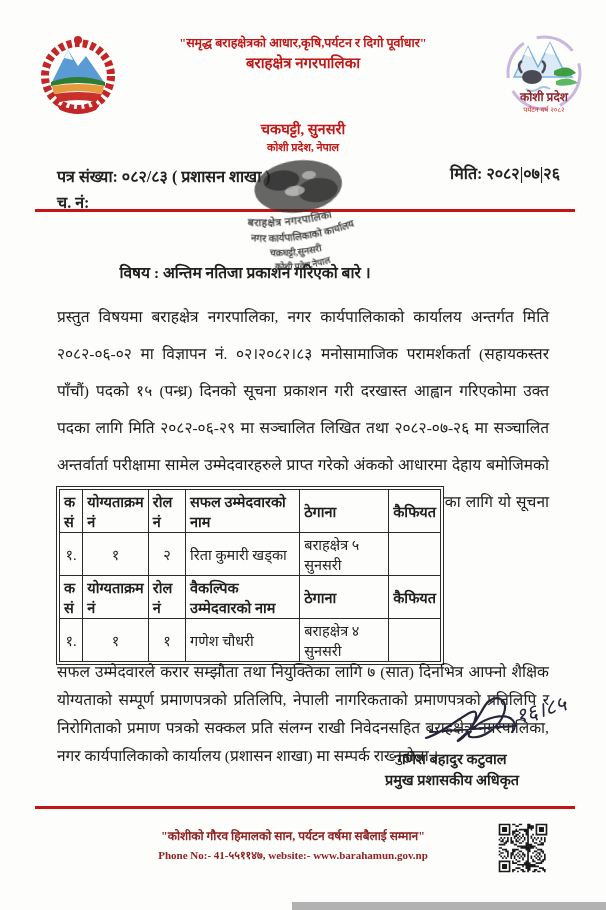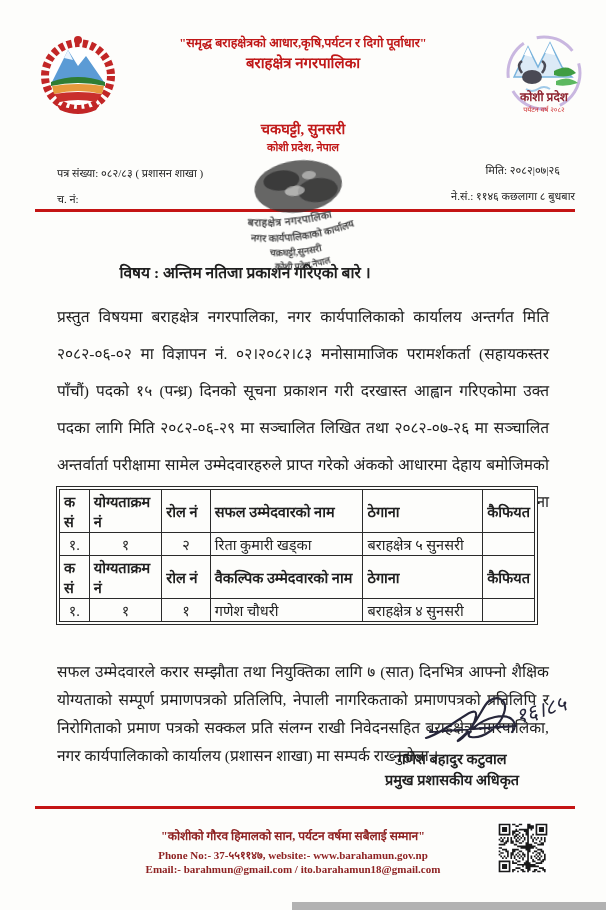--- a/index.html
+++ b/index.html
@@ -13,42 +13,42 @@
 
   
   .lh-center { left:110px; width:386px; text-align:center; color:#c01818; }
   .tagline  { top:34px;  font-size:12.5px; font-weight:bold; }
   .muni     { top:52px;  font-size:15px;   font-weight:bold; }
   .office   { top:79px;  font-size:27px;   font-weight:bold; }
   .addr     { top:118px; font-size:14.5px; font-weight:bold; }
   .prov     { top:139px; font-size:11px; font-weight:bold; }
 
   
-  .ref { font-size:11px; font-weight:400; color:#222; }
+  .ref { font-size:16px; font-weight:700; color:#222; }
   .ref-left1  { left:57px; top:165px; }
   .ref-left2  { left:57px; top:191px; }
   .ref-right  { right:46px; top:162px; text-align:right; }
   .ref-right2 { right:31px; top:188px; text-align:right; }
 
   .rule { left:35px; width:540px; height:3px; background:#c41414; }
   .rule-top { top:209px; }
   .rule-bottom { top:806px; }
 
   
   .subject { left:0; top:261px; width:490px; text-align:center;
              font-size:15.5px; font-weight:600; }
 
   
   .para { left:57px; width:492px; font-size:15.5px; line-height:37px;
           text-align:justify; color:#1c1c1c; }
   .para-open  { top:298px; }
   .para-close { top:610px; line-height:28px;margin-top:48px; }
 
   
-  .table-wrap { left:56px; top:486px; width:482px;
+  .table-wrap { left:56px; top:486px; width:388px;
                 border:1.5px solid #2a2a2a; padding:2px; background:#fdfdfb; }
   table.result { width:100%; border-collapse:collapse; font-size:14.5px; }
   table.result td { border:1px solid #2a2a2a; padding:1px 4px; height:22px;
                     vertical-align:middle; }
   table.result td.hd { font-weight:bold; }
   table.result td.c { text-align:center; }
   .col-sn{width:6.3%} .col-merit{width:15.3%} .col-roll{width:10.3%}
   .col-name{width:32.5%} .col-addr{width:25.5%} .col-rem{width:10.1%}
 
   
@@ -102,21 +102,20 @@
   </svg>
 
   <div class="abs lh-center tagline">"समृद्ध बराहक्षेत्रको आधार,कृषि,पर्यटन र दिगो पूर्वाधार"</div>
   <div class="abs lh-center muni">बराहक्षेत्र नगरपालिका</div>
   <div class="abs lh-center addr">चकघट्टी, सुनसरी</div>
   <div class="abs lh-center prov">कोशी प्रदेश, नेपाल</div>
 
   <div class="abs ref ref-left1">पत्र संख्या: ०८२/८३ ( प्रशासन शाखा )</div>
   <div class="abs ref ref-left2">च. नं:</div>
   <div class="abs ref ref-right">मिति: २०८२|०७|२६</div>
-  <div class="abs ref ref-right2">ने.सं.: ११४६ कछलागा ८ बुधबार</div>
 
   <div class="abs rule rule-top"></div>
 
   <svg class="abs stamp" width="156" height="122" viewBox="0 0 156 122">
     <defs>
       <filter id="smear">
           <feGaussianBlur stdDeviation="0.55"></feGaussianBlur>
         </filter>
       <path id="arc1" d="M 16,62 Q 78,74 140,58"></path>
       <path id="arc2" d="M 20,78 Q 78,90 136,74"></path>
@@ -193,22 +192,21 @@
     <path d="M6,50 C28,44 58,12 56,28 C53,47 28,60 42,49 C58,36 62,18 69,13
              C79,6 88,13 84,25 C80,39 63,51 51,49 C43,48 57,33 75,29
              C93,25 99,37 92,44 M10,44 L96,38" fill="none" stroke="#26263a" stroke-width="2.2" stroke-linecap="round"></path>
     <text x="98" y="36" transform="rotate(-16 98 36)" font-size="21" font-style="italic" fill="#26263a">१६।८५</text>
   </svg>
   <div class="abs sig-name">गणेश बहादुर कटुवाल</div>
   <div class="abs sig-title">प्रमुख प्रशासकीय अधिकृत</div>
 
   <div class="abs rule rule-bottom"></div>
   <div class="abs foot foot-slogan">"कोशीको गौरव हिमालको सान, पर्यटन वर्षमा सबैलाई सम्मान"</div>
-  <div class="abs foot foot-phone">Phone No:- 37-५५११४७, website:- www.barahamun.gov.np</div>
-  <div class="abs foot foot-email">Email:- barahmun@gmail.com / ito.barahamun18@gmail.com</div>
+  <div class="abs foot foot-phone">Phone No:- 41-५५११४७, website:- www.barahamun.gov.np</div>
 
   <svg class="abs qr" width="52" height="52" viewBox="-1 -1 31 31">
     <rect x="-1" y="-1" width="31" height="31" fill="#ffffff"></rect>
     <g fill="#1a1a1a">
       <path d="M0,0h7v7h-7z M22,0h7v7h-7z M0,22h7v7h-7z" fill="#1a1a1a"></path>
       <path d="M1,1h5v5h-5z M23,1h5v5h-5z M1,23h5v5h-5z" fill="#ffffff"></path>
       <path d="M2,2h3v3h-3z M24,2h3v3h-3z M2,24h3v3h-3z" fill="#1a1a1a"></path>
       <path id="qr-modules" d="M8,0h1v1h-1zM9,0h1v1h-1zM12,0h1v1h-1zM13,0h1v1h-1zM17,0h1v1h-1zM18,0h1v1h-1zM10,1h1v1h-1zM11,1h1v1h-1zM17,1h1v1h-1zM18,1h1v1h-1zM19,1h1v1h-1zM20,1h1v1h-1zM17,2h1v1h-1zM18,2h1v1h-1zM19,2h1v1h-1zM20,2h1v1h-1zM10,3h1v1h-1zM12,3h1v1h-1zM13,3h1v1h-1zM14,3h1v1h-1zM15,3h1v1h-1zM16,3h1v1h-1zM17,3h1v1h-1zM19,3h1v1h-1zM8,4h1v1h-1zM9,4h1v1h-1zM10,4h1v1h-1zM11,4h1v1h-1zM15,4h1v1h-1zM16,4h1v1h-1zM17,4h1v1h-1zM8,5h1v1h-1zM9,5h1v1h-1zM12,5h1v1h-1zM16,5h1v1h-1zM17,5h1v1h-1zM8,6h1v1h-1zM10,6h1v1h-1zM11,6h1v1h-1zM14,6h1v1h-1zM16,6h1v1h-1zM17,6h1v1h-1zM20,6h1v1h-1zM9,7h1v1h-1zM10,7h1v1h-1zM12,7h1v1h-1zM14,7h1v1h-1zM17,7h1v1h-1zM19,7h1v1h-1zM1,8h1v1h-1zM3,8h1v1h-1zM5,8h1v1h-1zM7,8h1v1h-1zM9,8h1v1h-1zM11,8h1v1h-1zM13,8h1v1h-1zM15,8h1v1h-1zM17,8h1v1h-1zM19,8h1v1h-1zM21,8h1v1h-1zM23,8h1v1h-1zM25,8h1v1h-1zM27,8h1v1h-1zM0,9h1v1h-1zM2,9h1v1h-1zM5,9h1v1h-1zM7,9h1v1h-1zM10,9h1v1h-1zM12,9h1v1h-1zM15,9h1v1h-1zM17,9h1v1h-1zM20,9h1v1h-1zM22,9h1v1h-1zM25,9h1v1h-1zM27,9h1v1h-1zM1,10h1v1h-1zM2,10h1v1h-1zM4,10h1v1h-1zM5,10h1v1h-1zM7,10h1v1h-1zM8,10h1v1h-1zM10,10h1v1h-1zM11,10h1v1h-1zM14,10h1v1h-1zM17,10h1v1h-1zM20,10h1v1h-1zM24,10h1v1h-1zM27,10h1v1h-1zM3,11h1v1h-1zM4,11h1v1h-1zM7,11h1v1h-1zM8,11h1v1h-1zM12,11h1v1h-1zM13,11h1v1h-1zM16,11h1v1h-1zM17,11h1v1h-1zM21,11h1v1h-1zM22,11h1v1h-1zM25,11h1v1h-1zM26,11h1v1h-1zM0,12h1v1h-1zM1,12h1v1h-1zM2,12h1v1h-1zM3,12h1v1h-1zM9,12h1v1h-1zM10,12h1v1h-1zM16,12h1v1h-1zM17,12h1v1h-1zM18,12h1v1h-1zM19,12h1v1h-1zM23,12h1v1h-1zM24,12h1v1h-1zM25,12h1v1h-1zM26,12h1v1h-1zM11,13h1v1h-1zM12,13h1v1h-1zM13,13h1v1h-1zM14,13h1v1h-1zM15,13h1v1h-1zM16,13h1v1h-1zM17,13h1v1h-1zM18,13h1v1h-1zM19,13h1v1h-1zM20,13h1v1h-1zM21,13h1v1h-1zM0,14h1v1h-1zM1,14h1v1h-1zM13,14h1v1h-1zM14,14h1v1h-1zM15,14h1v1h-1zM16,14h1v1h-1zM17,14h1v1h-1zM18,14h1v1h-1zM19,14h1v1h-1zM20,14h1v1h-1zM22,14h1v1h-1zM2,15h1v1h-1zM3,15h1v1h-1zM4,15h1v1h-1zM8,15h1v1h-1zM9,15h1v1h-1zM10,15h1v1h-1zM11,15h1v1h-1zM16,15h1v1h-1zM17,15h1v1h-1zM18,15h1v1h-1zM23,15h1v1h-1zM24,15h1v1h-1zM25,15h1v1h-1zM0,16h1v1h-1zM4,16h1v1h-1zM5,16h1v1h-1zM8,16h1v1h-1zM9,16h1v1h-1zM12,16h1v1h-1zM13,16h1v1h-1zM17,16h1v1h-1zM18,16h1v1h-1zM21,16h1v1h-1zM22,16h1v1h-1zM25,16h1v1h-1zM26,16h1v1h-1zM1,17h1v1h-1zM2,17h1v1h-1zM5,17h1v1h-1zM7,17h1v1h-1zM8,17h1v1h-1zM11,17h1v1h-1zM14,17h1v1h-1zM17,17h1v1h-1zM20,17h1v1h-1zM23,17h1v1h-1zM24,17h1v1h-1zM26,17h1v1h-1zM0,18h1v1h-1zM5,18h1v1h-1zM7,18h1v1h-1zM8,18h1v1h-1zM10,18h1v1h-1zM12,18h1v1h-1zM14,18h1v1h-1zM15,18h1v1h-1zM17,18h1v1h-1zM22,18h1v1h-1zM24,18h1v1h-1zM27,18h1v1h-1zM1,19h1v1h-1zM3,19h1v1h-1zM5,19h1v1h-1zM7,19h1v1h-1zM9,19h1v1h-1zM11,19h1v1h-1zM13,19h1v1h-1zM15,19h1v1h-1zM17,19h1v1h-1zM19,19h1v1h-1zM21,19h1v1h-1zM23,19h1v1h-1zM25,19h1v1h-1zM27,19h1v1h-1zM2,20h1v1h-1zM4,20h1v1h-1zM7,20h1v1h-1zM9,20h1v1h-1zM12,20h1v1h-1zM14,20h1v1h-1zM17,20h1v1h-1zM19,20h1v1h-1zM22,20h1v1h-1zM24,20h1v1h-1zM27,20h1v1h-1zM10,21h1v1h-1zM14,21h1v1h-1zM17,21h1v1h-1zM20,21h1v1h-1zM23,21h1v1h-1zM24,21h1v1h-1zM26,21h1v1h-1zM27,21h1v1h-1zM8,22h1v1h-1zM11,22h1v1h-1zM12,22h1v1h-1zM16,22h1v1h-1zM17,22h1v1h-1zM20,22h1v1h-1zM21,22h1v1h-1zM25,22h1v1h-1zM26,22h1v1h-1zM8,23h1v1h-1zM9,23h1v1h-1zM10,23h1v1h-1zM15,23h1v1h-1zM16,23h1v1h-1zM17,23h1v1h-1zM18,23h1v1h-1zM22,23h1v1h-1zM23,23h1v1h-1zM24,23h1v1h-1zM25,23h1v1h-1zM11,24h1v1h-1zM12,24h1v1h-1zM13,24h1v1h-1zM14,24h1v1h-1zM15,24h1v1h-1zM16,24h1v1h-1zM17,24h1v1h-1zM18,24h1v1h-1zM19,24h1v1h-1zM20,24h1v1h-1zM21,24h1v1h-1zM14,25h1v1h-1zM16,25h1v1h-1zM17,25h1v1h-1zM18,25h1v1h-1zM19,25h1v1h-1zM20,25h1v1h-1zM21,25h1v1h-1zM22,25h1v1h-1zM23,25h1v1h-1zM10,26h1v1h-1zM11,26h1v1h-1zM12,26h1v1h-1zM16,26h1v1h-1zM17,26h1v1h-1zM18,26h1v1h-1zM24,26h1v1h-1zM25,26h1v1h-1zM26,26h1v1h-1zM8,27h1v1h-1zM9,27h1v1h-1zM13,27h1v1h-1zM14,27h1v1h-1zM17,27h1v1h-1zM18,27h1v1h-1zM21,27h1v1h-1zM22,27h1v1h-1zM26,27h1v1h-1zM27,27h1v1h-1zM8,28h1v1h-1zM11,28h1v1h-1zM14,28h1v1h-1zM15,28h1v1h-1zM17,28h1v1h-1zM20,28h1v1h-1zM21,28h1v1h-1zM23,28h1v1h-1zM24,28h1v1h-1zM27,28h1v1h-1z"></path>
     </g>
   </svg>

